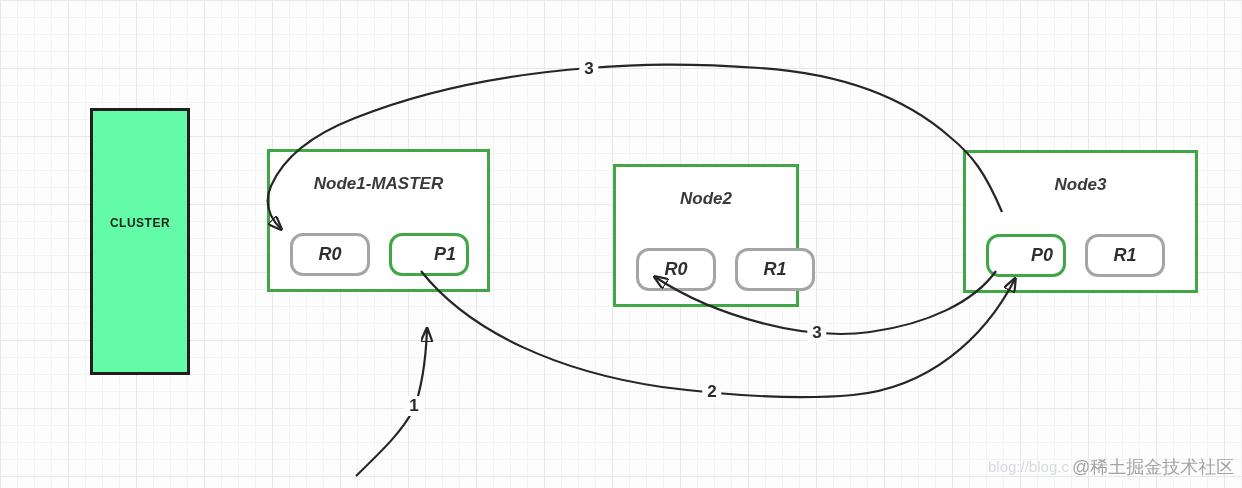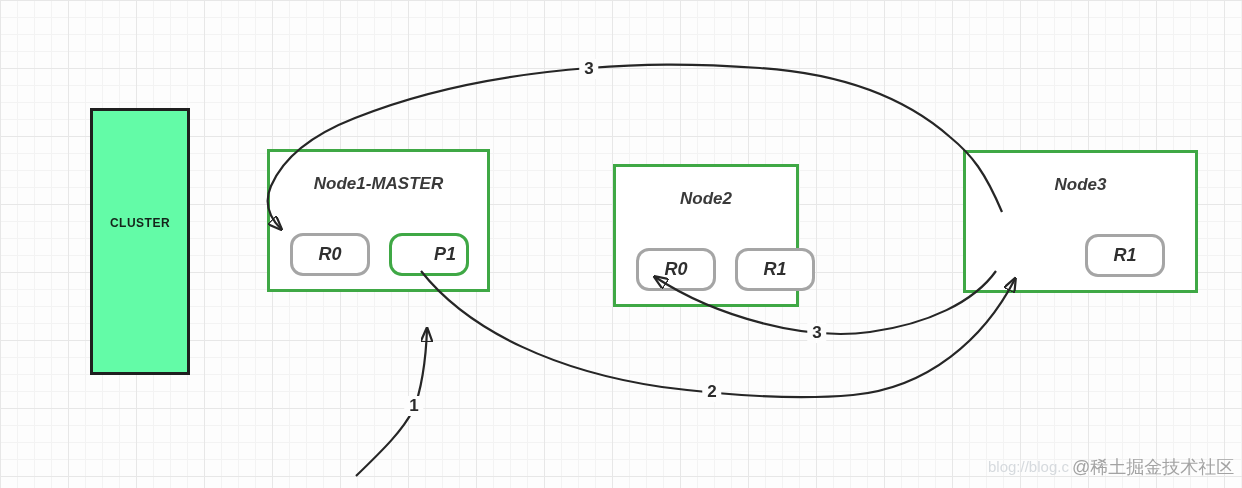--- a/index.html
+++ b/index.html
@@ -111,20 +111,23 @@
     <div class="slot gray first">
       <span>R0</span>
     </div>
     <div class="slot gray second">
       <span>R1</span>
     </div>
   </div>
 
   <div class="node" id="node3">
     <div class="node-title">Node3</div>
+    <div class="slot green first">
+      <span>P0</span>
+    </div>
     <div class="slot gray second">
       <span>R1</span>
     </div>
   </div>
 
   <svg class="edges-svg" viewBox="0 0 1242 488" xmlns="http://www.w3.org/2000/svg">
     <defs>
       <marker id="arrowhead" markerUnits="userSpaceOnUse" markerWidth="15" markerHeight="12" refX="13" refY="6" orient="auto">
         <path d="M0,0 L15,6 L0,12 Z" fill="#262626" stroke="none"></path>
       </marker>

